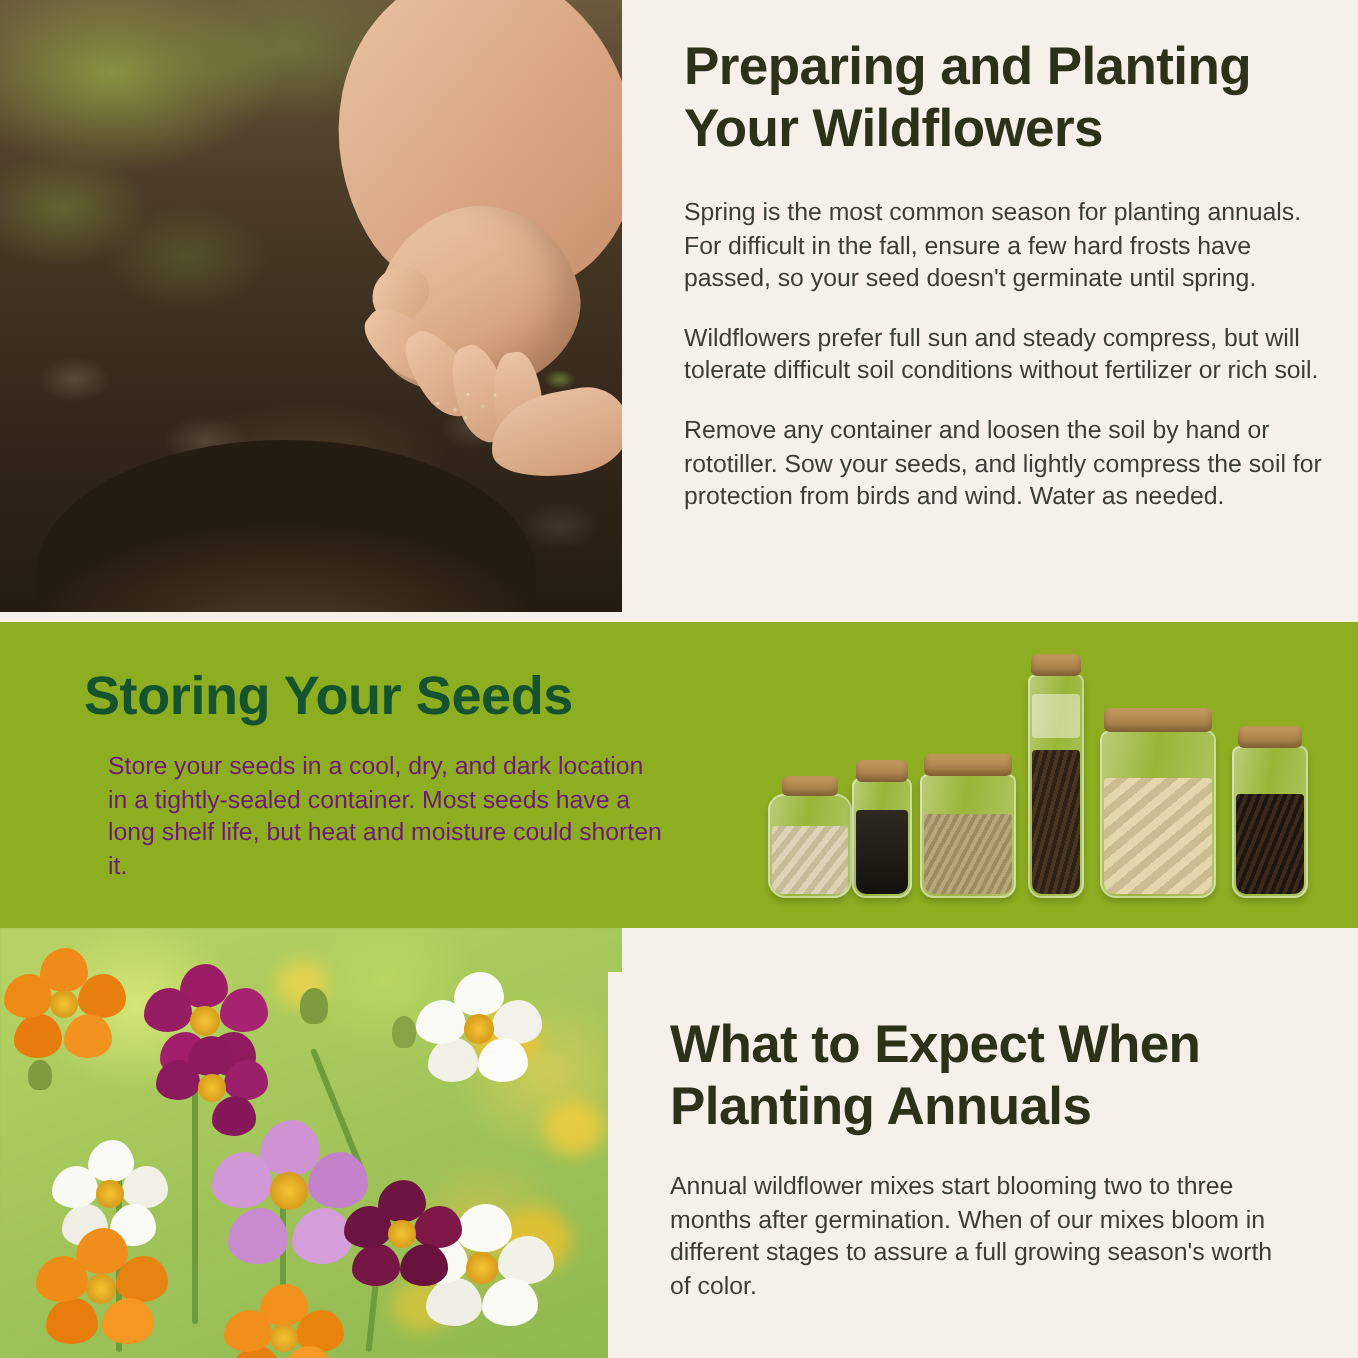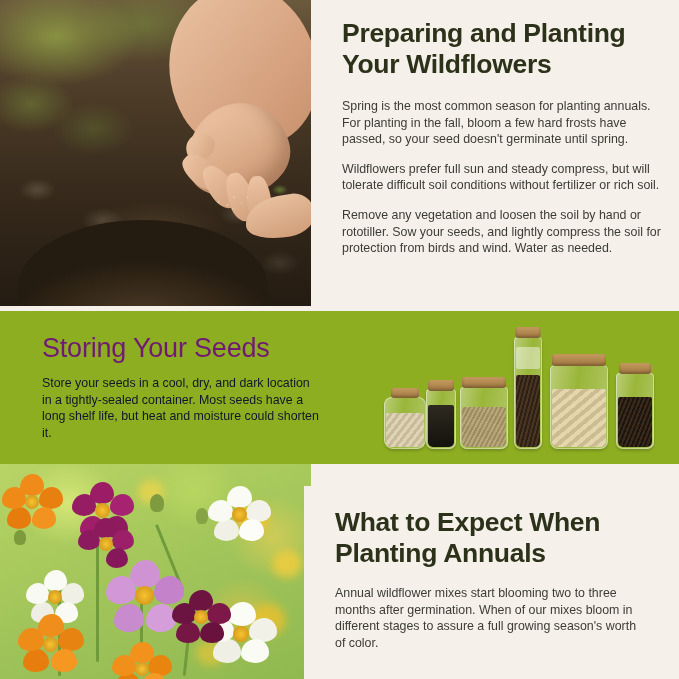--- a/index.html
+++ b/index.html
@@ -92,25 +92,25 @@
   .soil-mound{
     position:absolute;left:18px;bottom:-10px;width:250px;height:96px;
     background:radial-gradient(ellipse 130px 56px at 50% 100%, #4a3927 0%, #352818 58%, #241b11 100%);
     border-radius:50% 50% 0 0/70% 70% 0 0;
   }
 
   
   #storing-band{position:absolute;left:0;top:311px;width:679px;height:153px;background:#8EAE22;}
   #storing-heading{
     position:absolute;left:42px;top:22px;margin:0;
-    font-size:27px;font-weight:400;color:#701a75;letter-spacing:-.2px;text-align:center;
+    font-size:27px;font-weight:700;color:#14532d;letter-spacing:-.2px;text-align:center;
   }
   #storing-body{
-    position:absolute;left:42px;top:64px;width:280px;margin:0;
-    font-size:12.4px;line-height:16.5px;color:#0f172a;
+    position:absolute;left:54px;top:64px;width:280px;margin:0;
+    font-size:12.4px;line-height:16.5px;color:#701a75;
   }
   
   #jars{position:absolute;left:384px;top:16px;width:270px;height:128px;}
   .jar{position:absolute;bottom:6px;border-radius:4px 4px 7px 7px;
        background:linear-gradient(100deg,rgba(255,255,255,.40),rgba(255,255,255,.10) 42%,rgba(255,255,255,.32));
        box-shadow:inset 0 0 0 1px rgba(255,255,255,.42), 0 2px 3px rgba(0,0,0,.18);}
   .cork{position:absolute;left:50%;transform:translateX(-50%);
         background:linear-gradient(180deg,#c49a5e,#9e7640);border-radius:3px;
         box-shadow:inset 0 -2px 3px rgba(0,0,0,.22);}
   .fill{position:absolute;left:2px;right:2px;bottom:2px;border-radius:2px 2px 5px 5px;}
@@ -183,29 +183,29 @@
     <div class="finger f4"></div>
     <div class="seeds-in-hand"></div>
     <div class="hand2"></div>
   </div>
 
   <div class="textpanel" id="panel-top">
     <div class="inner">
       <h1 class="h1">Preparing and Planting Your Wildflowers</h1>
 
       <div class="sec" style="margin-top:18px;">
-        <p class="body">Spring is the most common season for planting annuals. For planting in the fall, bloom a few hard frosts have passed, so your seed doesn't germinate until spring.</p>
+        <p class="body">Spring is the most common season for planting annuals. For difficult in the fall, ensure a few hard frosts have passed, so your seed doesn't germinate until spring.</p>
       </div>
 
       <div class="sec">
         <p class="body">Wildflowers prefer full sun and steady compress, but will tolerate difficult soil conditions without fertilizer or rich soil.</p>
       </div>
 
       <div class="sec">
-        <p class="body">Remove any vegetation and loosen the soil by hand or rototiller. Sow your seeds, and lightly compress the soil for protection from birds and wind. Water as needed.</p>
+        <p class="body">Remove any container and loosen the soil by hand or rototiller. Sow your seeds, and lightly compress the soil for protection from birds and wind. Water as needed.</p>
       </div>
     </div>
   </div>
 
   <div id="storing-band">
     <h2 id="storing-heading">Storing Your Seeds</h2>
     <p id="storing-body">Store your seeds in a cool, dry, and dark location in a tightly-sealed container. Most seeds have a long shelf life, but heat and moisture could shorten it.</p>
 
     <div id="jars">
       <div class="jar j1">

